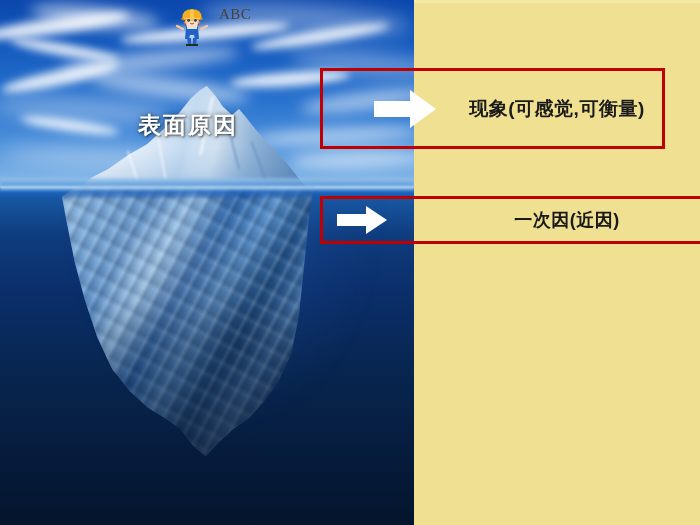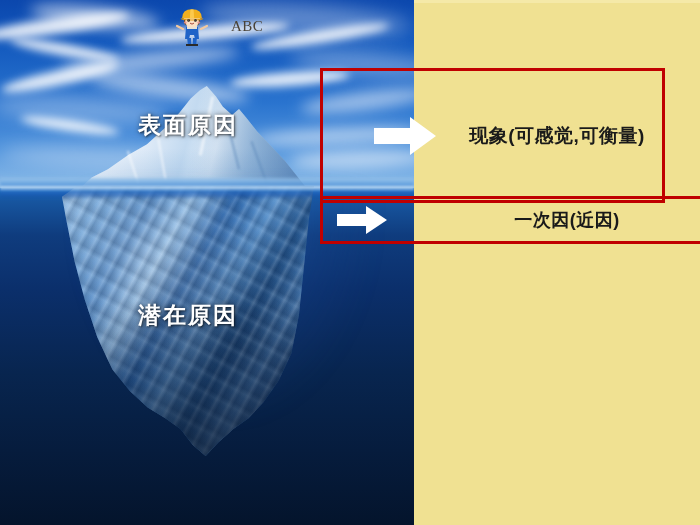--- a/index.html
+++ b/index.html
@@ -243,39 +243,39 @@
     width: 100%; height: 3px;
     background: #F5E9A8;
   }
 
   
   #brand {
     position: absolute;
     left: 175px;
     top: 6px;
     display: flex;
-    align-items: center;
-    gap: 22px;
+    align-items: flex-start;
+    gap: 10px;
   }
   #brand-text {
     font-family: "Liberation Serif", "DejaVu Serif", serif;
     font-size: 15px;
     color: #4a4236;
     letter-spacing: 0.5px;
   }
   .mascot { position: relative; width: 34px; height: 40px; }
   .mascot svg { display: block; }
 
   
   .box {
     position: absolute;
     border: 3px solid #C00000;
     box-sizing: border-box;
   }
-  #box-1 { left: 320px; top: 68px;  width: 345px; height: 135px; padding-left: 35px; }
+  #box-1 { left: 320px; top: 68px;  width: 345px; height: 81px; padding-left: 35px; }
   #box-2 { left: 320px; top: 196px; width: 400px; height: 48px;  }
   #box-3 { left: 320px; top: 368px; width: 345px; height: 114px; }
 
   .box-inner {
     position: relative;
     width: 100%;
     height: 100%;
     display: flex;
     align-items: center;
   }
@@ -347,21 +347,20 @@
     <div class="ocean-glow"></div>
 
     <div class="berg-bottom"></div>
     <div class="berg-bottom-tex"></div>
     <div class="berg-shadow"></div>
 
     <div class="waterline"></div>
     <div class="waterline2"></div>
 
     <div class="photo-label" id="label-surface">表面原因</div>
-    <div class="photo-label" id="label-latent">潜在原因</div>
   </div>
 
   <div id="panel">
     <div class="panel-topline"></div>
   </div>
 
   <div id="brand">
     <div class="mascot">
       <svg viewBox="0 0 34 40" width="34" height="40">
 

